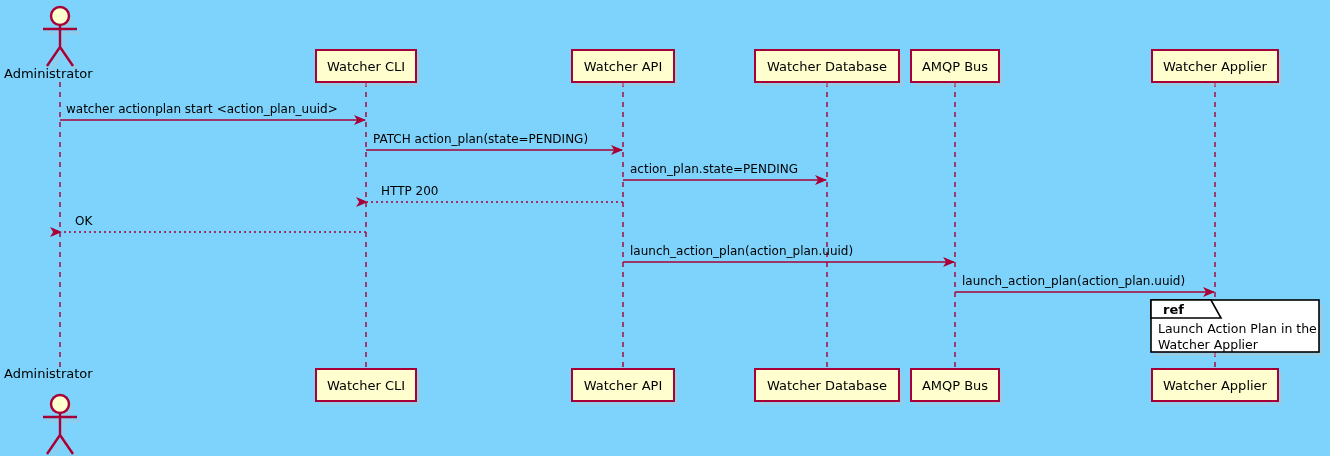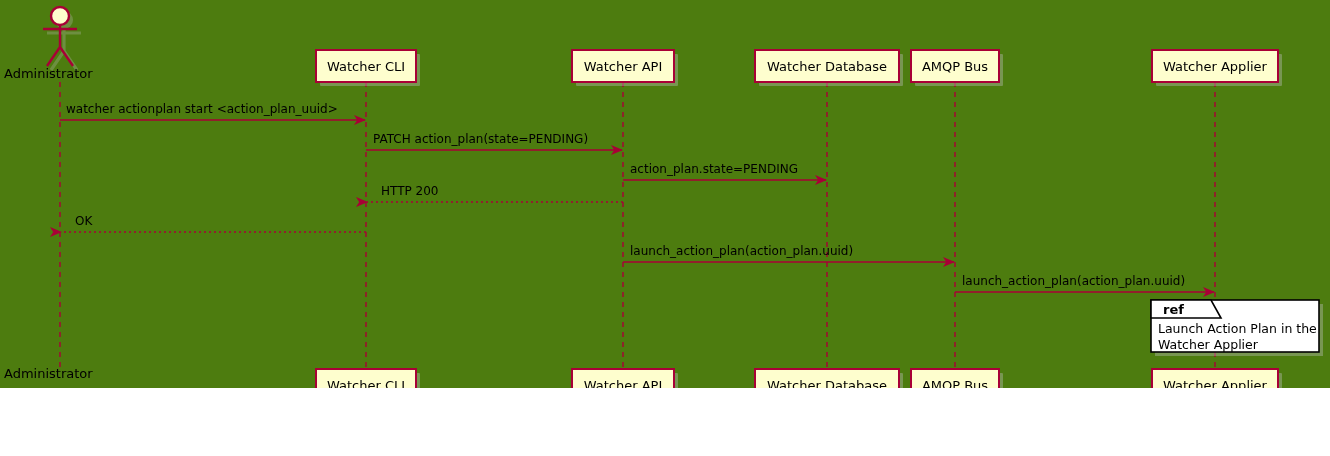--- a/index.html
+++ b/index.html
@@ -6,22 +6,22 @@
     margin: 0;
     padding: 0;
     background: #FFFFFF;
   }
   body {
     font-family: "DejaVu Sans", sans-serif;
   }
   #diagram {
     position: relative;
     width: 1330px;
-    height: 388px;
-    background: #4d7c0f;
+    height: 456px;
+    background: #7dd3fc;
     overflow: hidden;
   }
   svg.canvas {
     position: absolute;
     left: 0;
     top: 0;
     width: 1330px;
     height: 456px;
   }
   .pbox-label {

